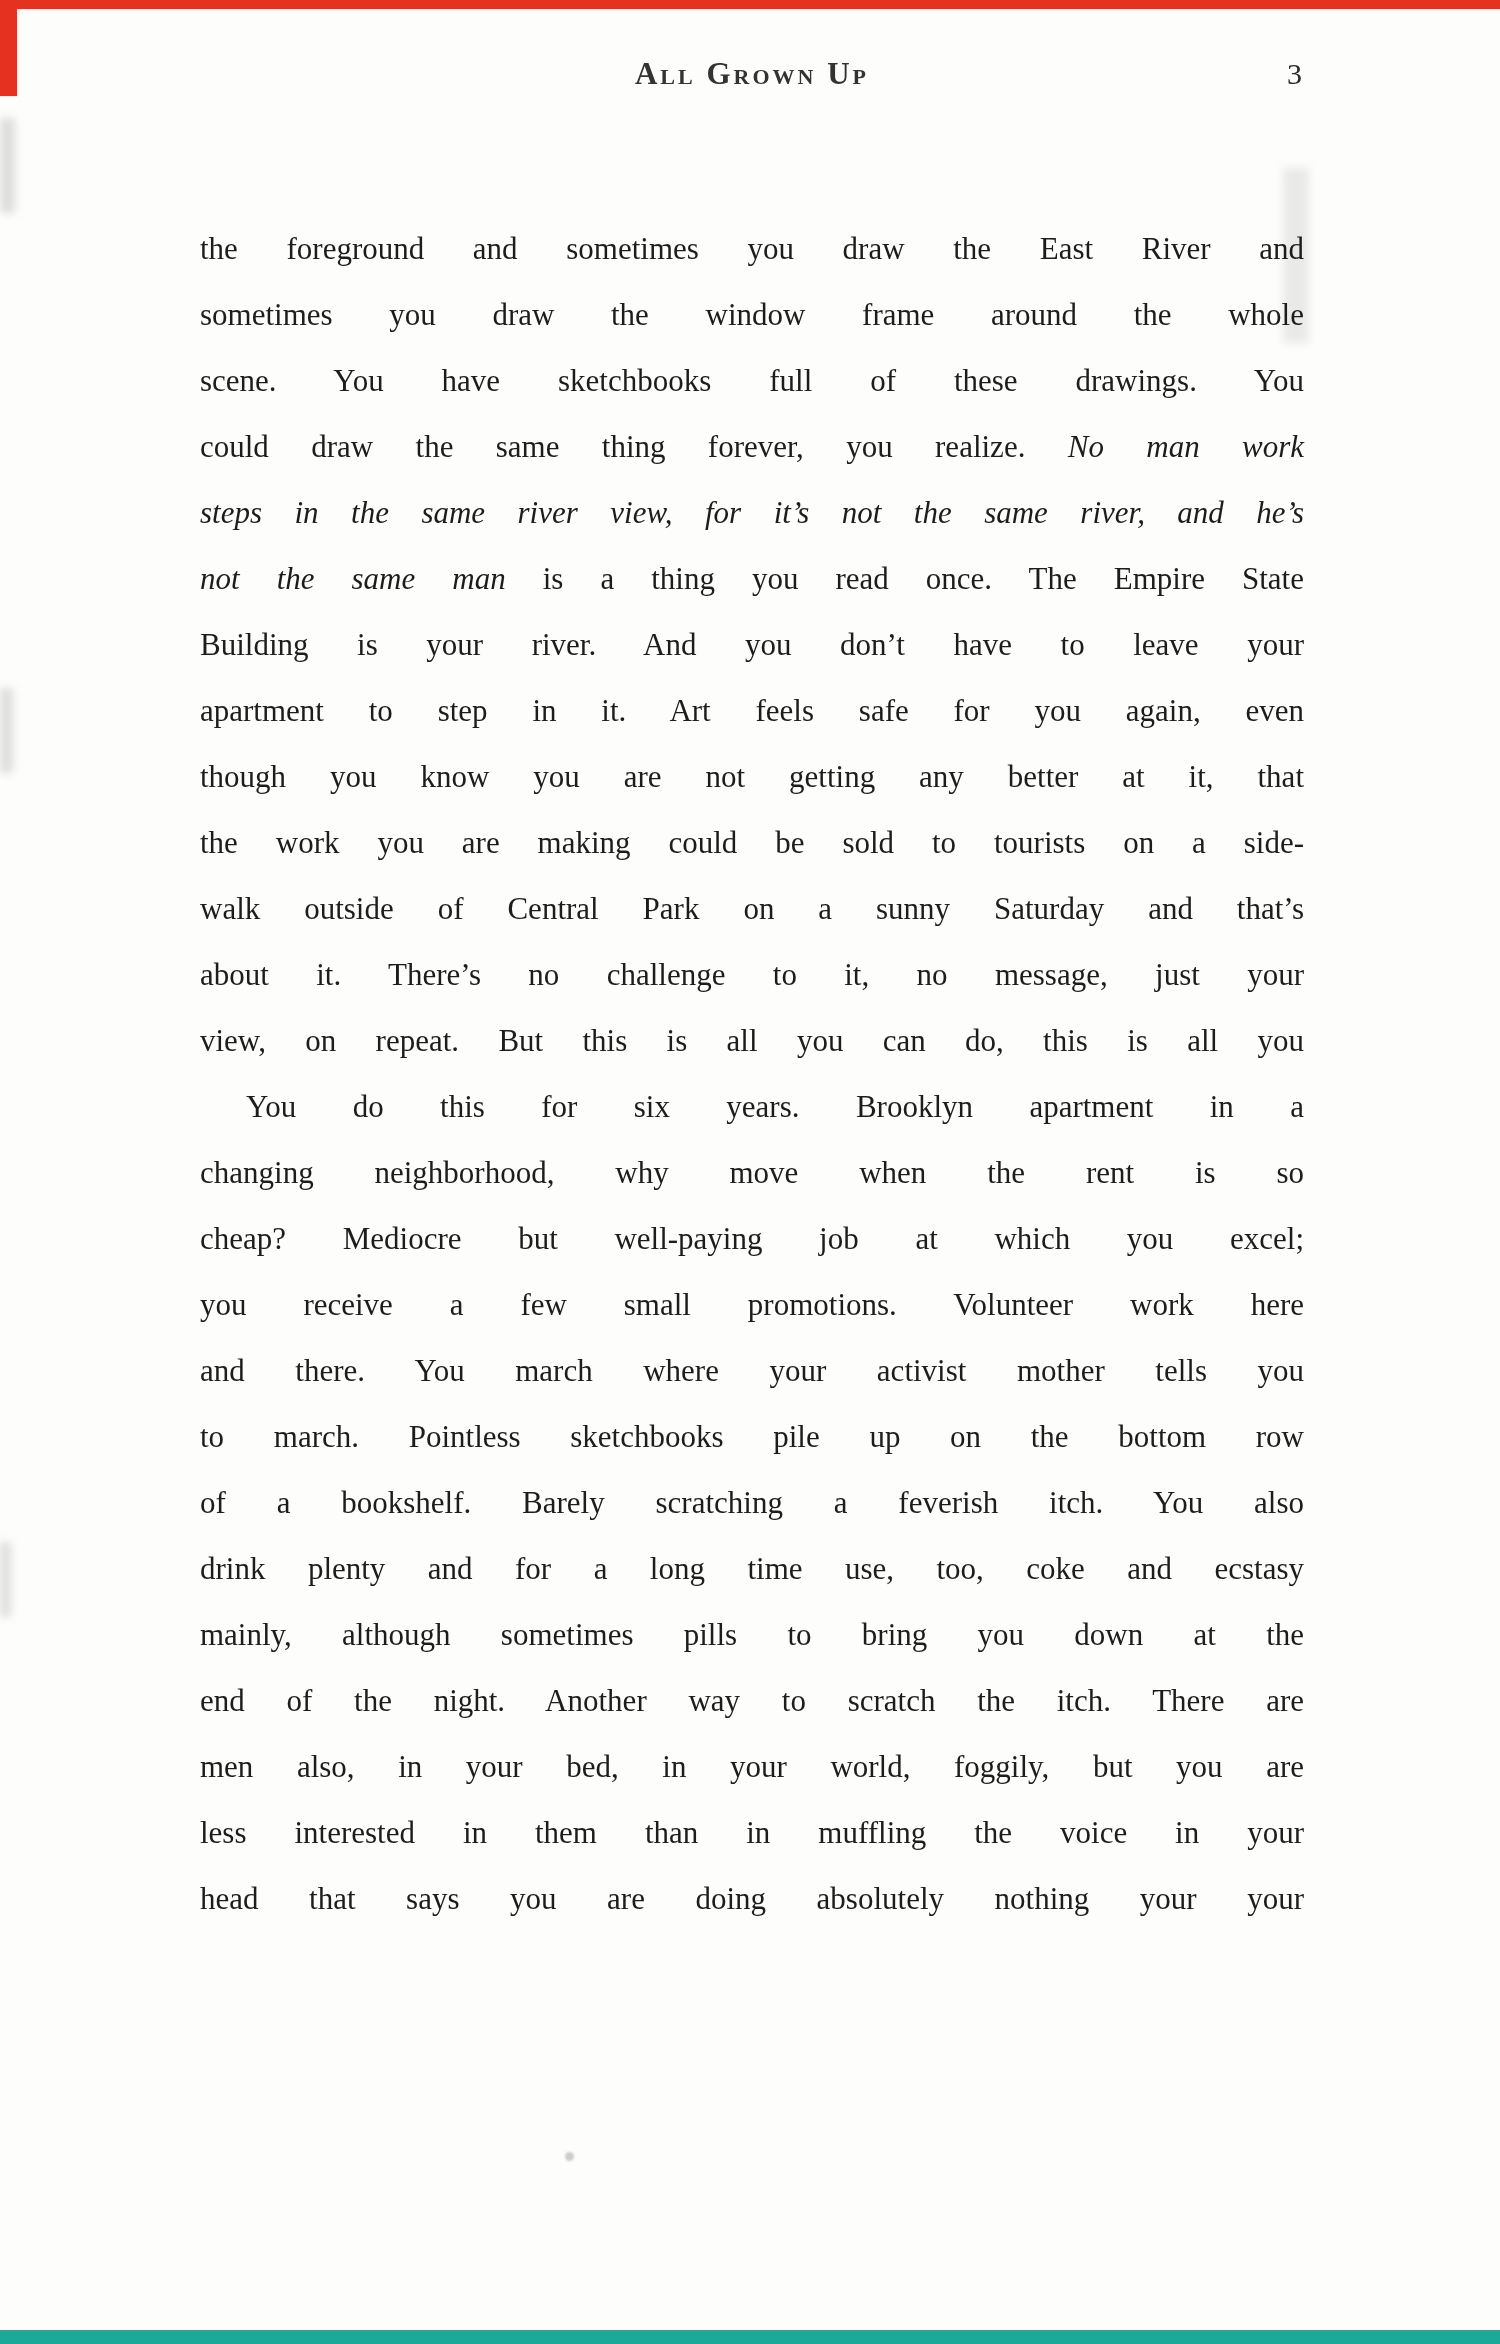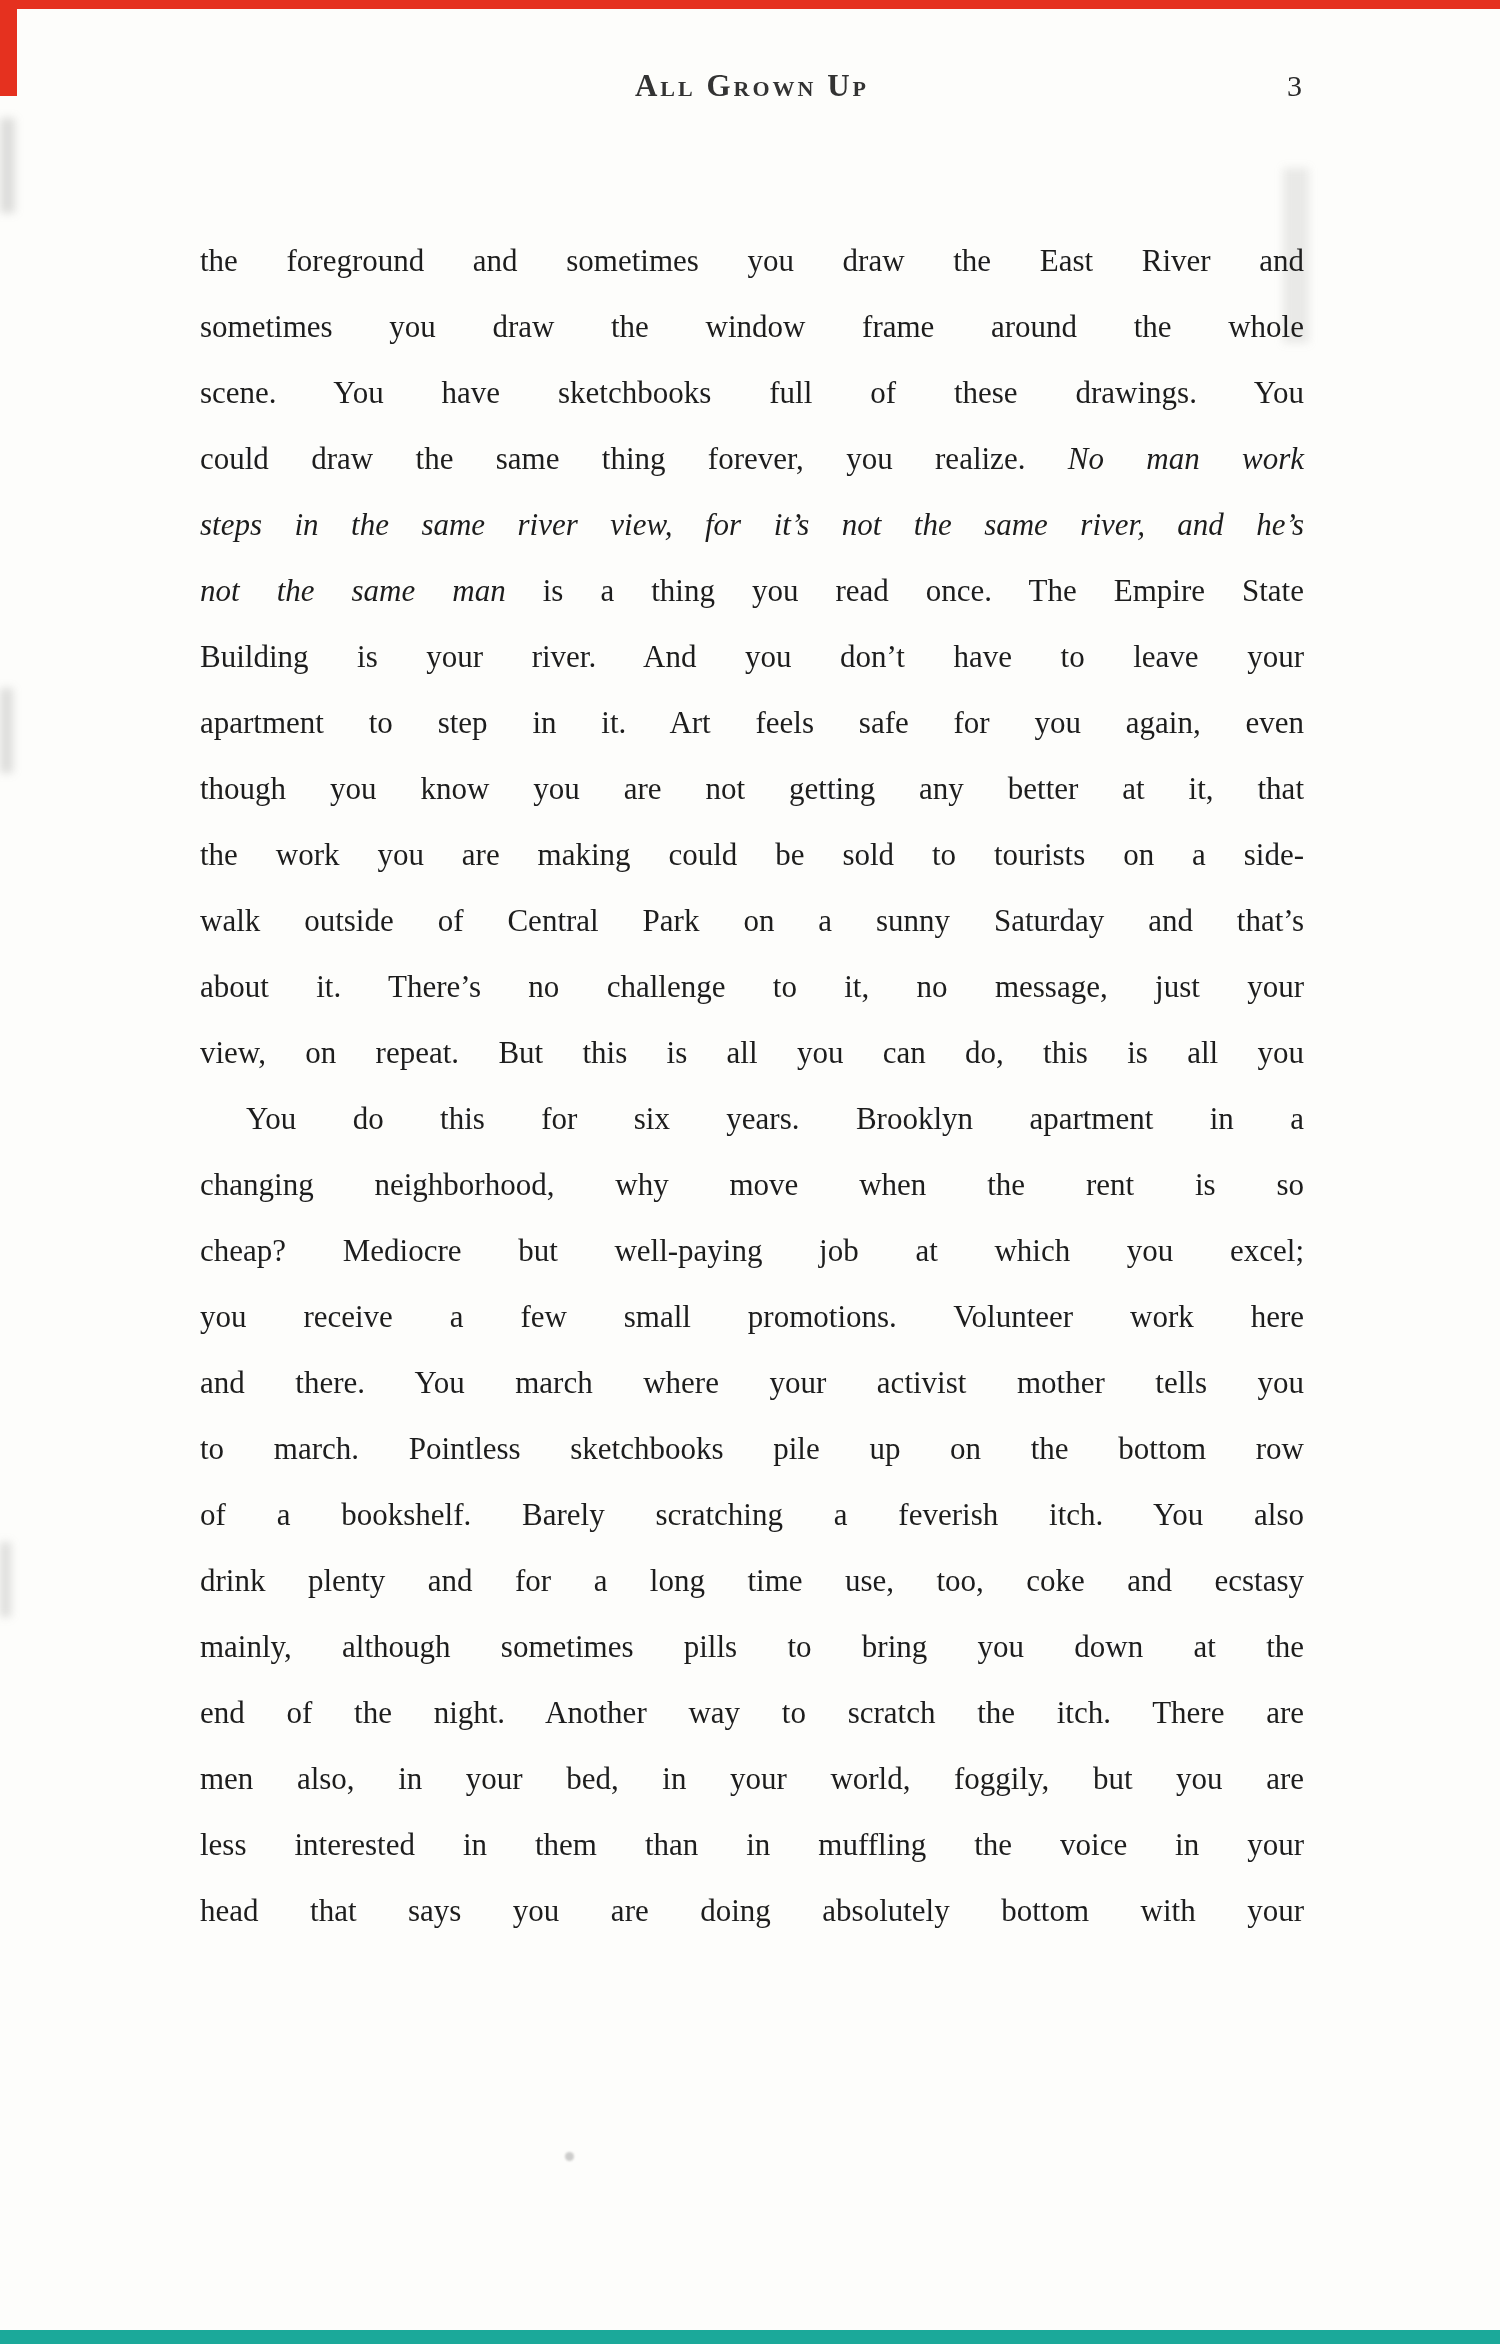--- a/index.html
+++ b/index.html
@@ -33,21 +33,21 @@
   }
   .a1 { left: 0;    top: 118px;  width: 15px; height: 95px; }
   .a2 { left: 0;    top: 688px;  width: 13px; height: 85px; }
   .a3 { left: 0;    top: 1542px; width: 11px; height: 75px; }
   .a4 { left: 1283px; top: 168px; width: 26px; height: 175px; background: rgba(130,130,130,0.16); }
   .a5 { left: 565px; top: 2152px; width: 9px; height: 9px; border-radius: 50%; background: rgba(60,60,60,0.25); filter: blur(1px); }
 
   .content {
     position: absolute;
     left: 200px;
-    top: 16px;
+    top: 4px;
     width: 1104px;
   }
   .header {
     position: relative;
     margin-top: 52px;
     height: 42px;
   }
   .title {
     position: absolute;
     left: 0; right: 0;
@@ -124,17 +124,17 @@
         <div class="line"><span>cheap? Mediocre but well-paying job at which you excel;</span></div>
         <div class="line"><span>you receive a few small promotions. Volunteer work here</span></div>
         <div class="line"><span>and there. You march where your activist mother tells you</span></div>
         <div class="line"><span>to march. Pointless sketchbooks pile up on the bottom row</span></div>
         <div class="line"><span>of a bookshelf. Barely scratching a feverish itch. You also</span></div>
         <div class="line"><span>drink plenty and for a long time use, too, coke and ecstasy</span></div>
         <div class="line"><span>mainly, although sometimes pills to bring you down at the</span></div>
         <div class="line"><span>end of the night. Another way to scratch the itch. There are</span></div>
         <div class="line"><span>men also, in your bed, in your world, foggily, but you are</span></div>
         <div class="line"><span>less interested in them than in muffling the voice in your</span></div>
-        <div class="line"><span>head that says you are doing absolutely bottom with your</span></div>
+        <div class="line"><span>head that says you are doing absolutely nothing your your</span></div>
       </div>
   </div>
 
 </div>
 
 </body></html>

